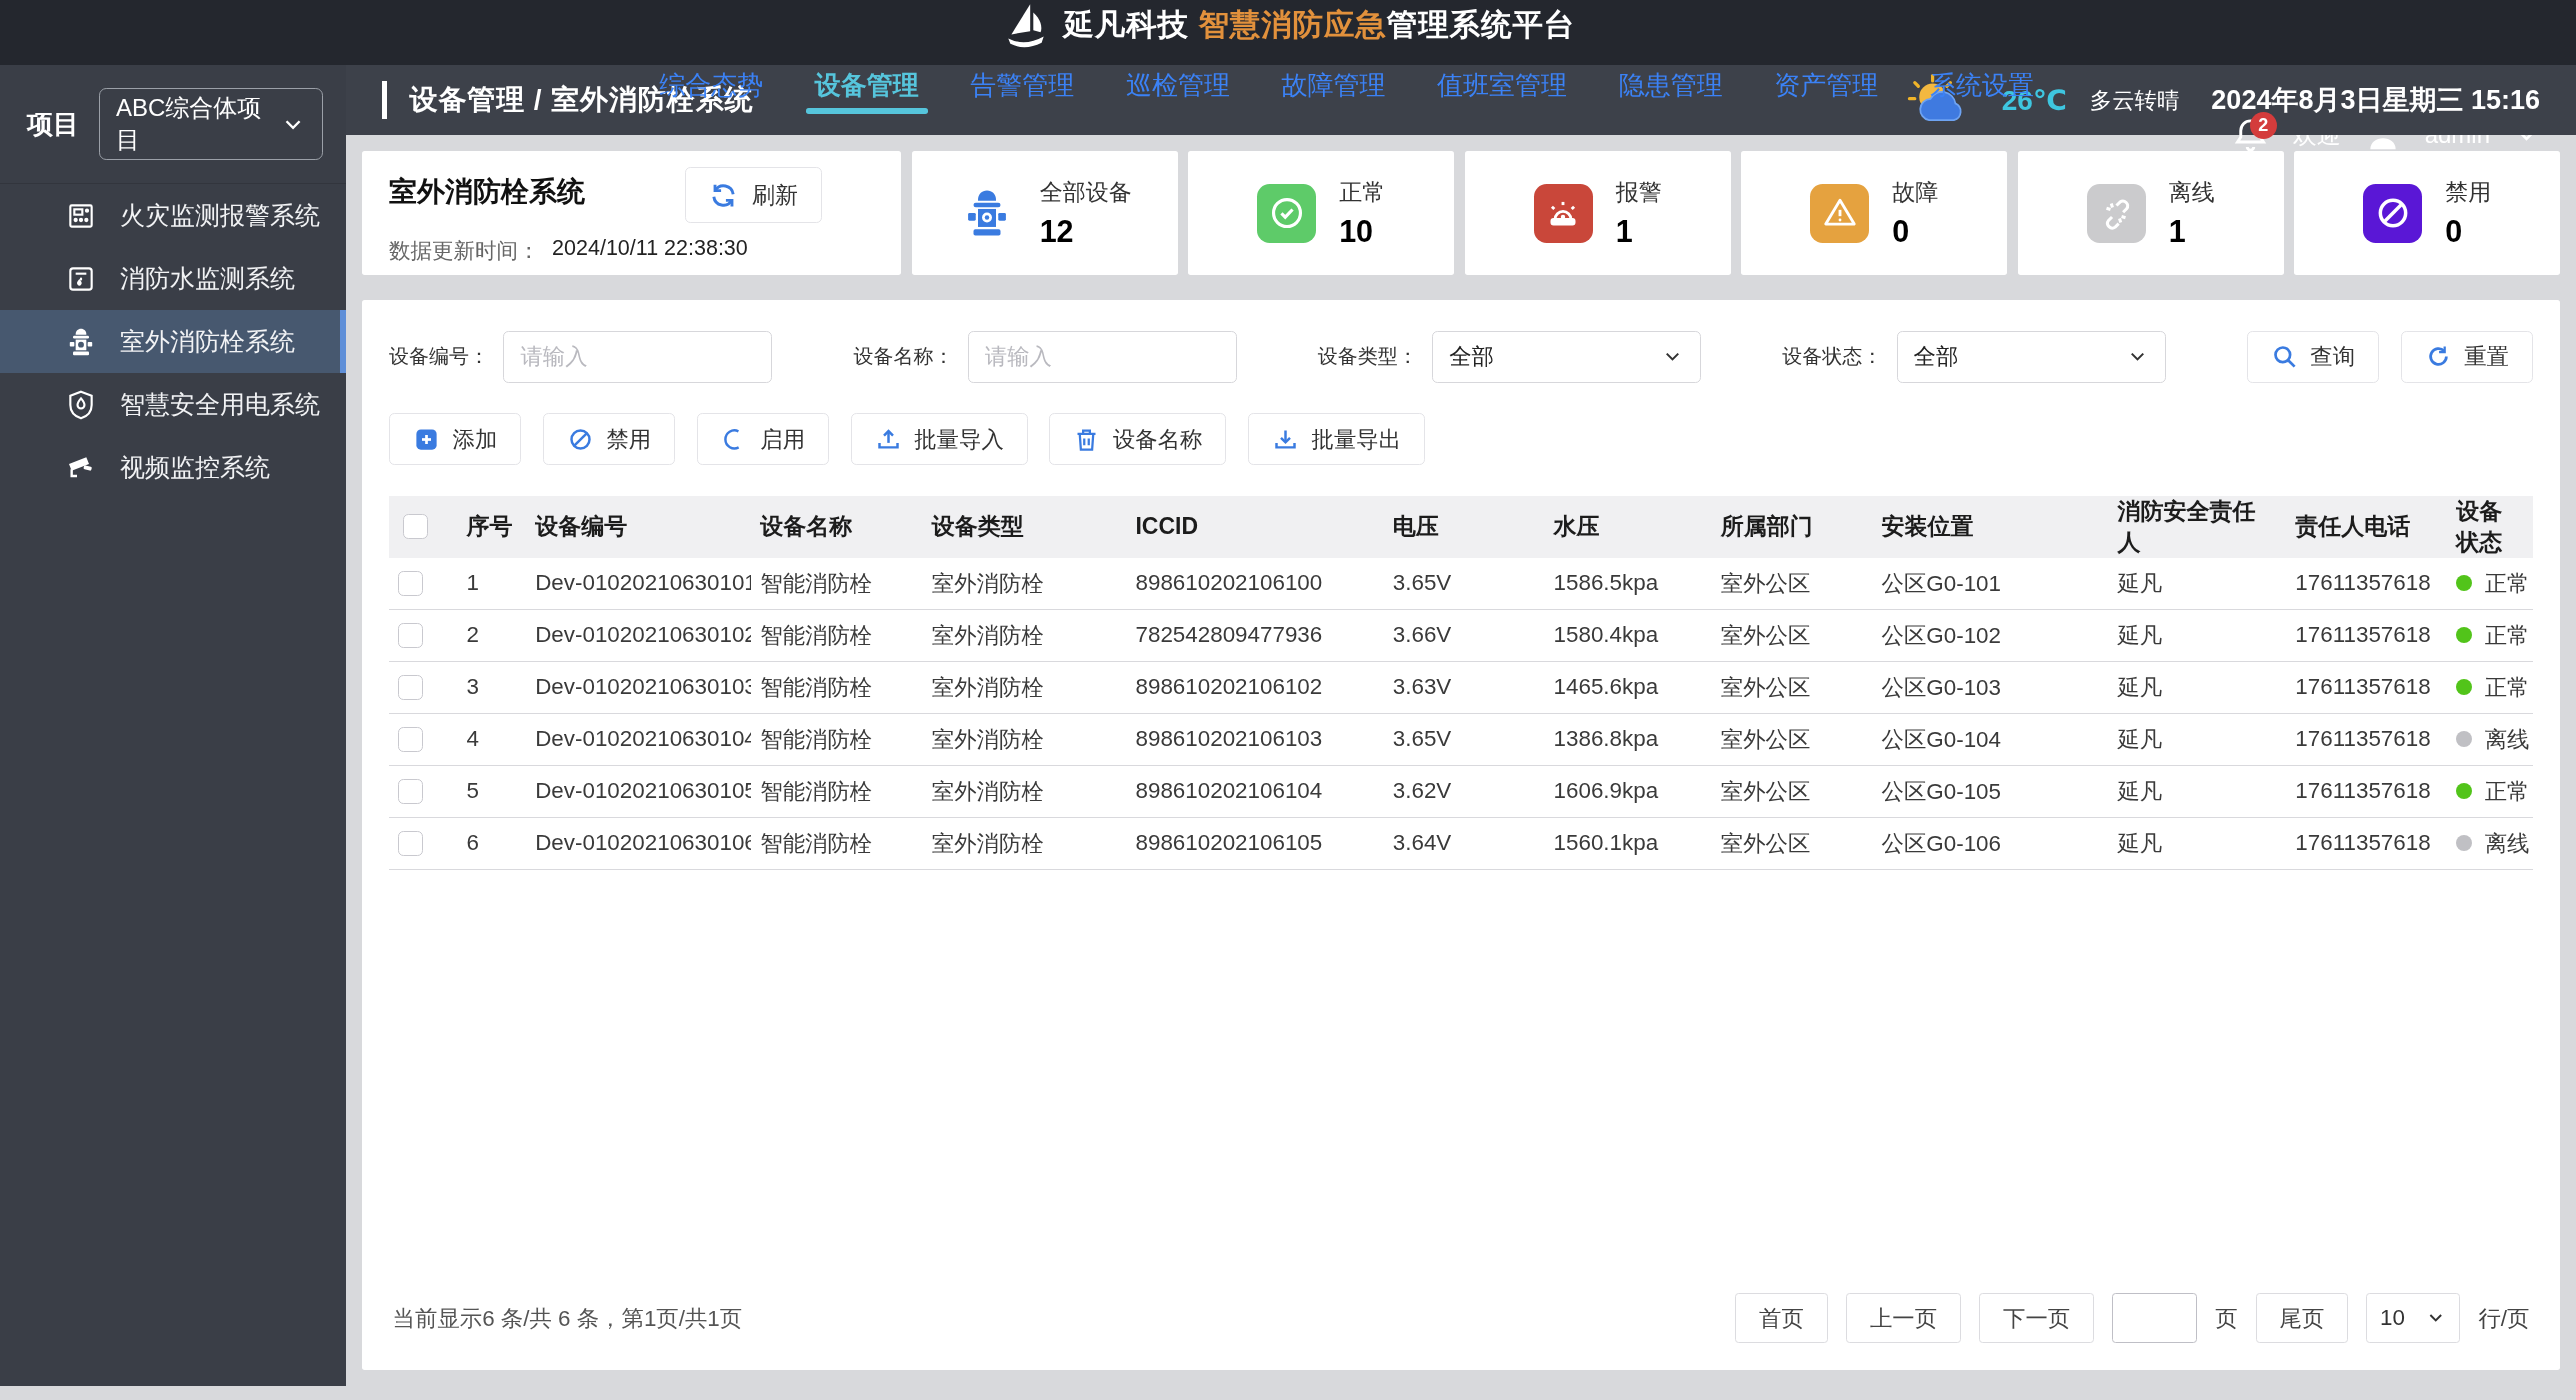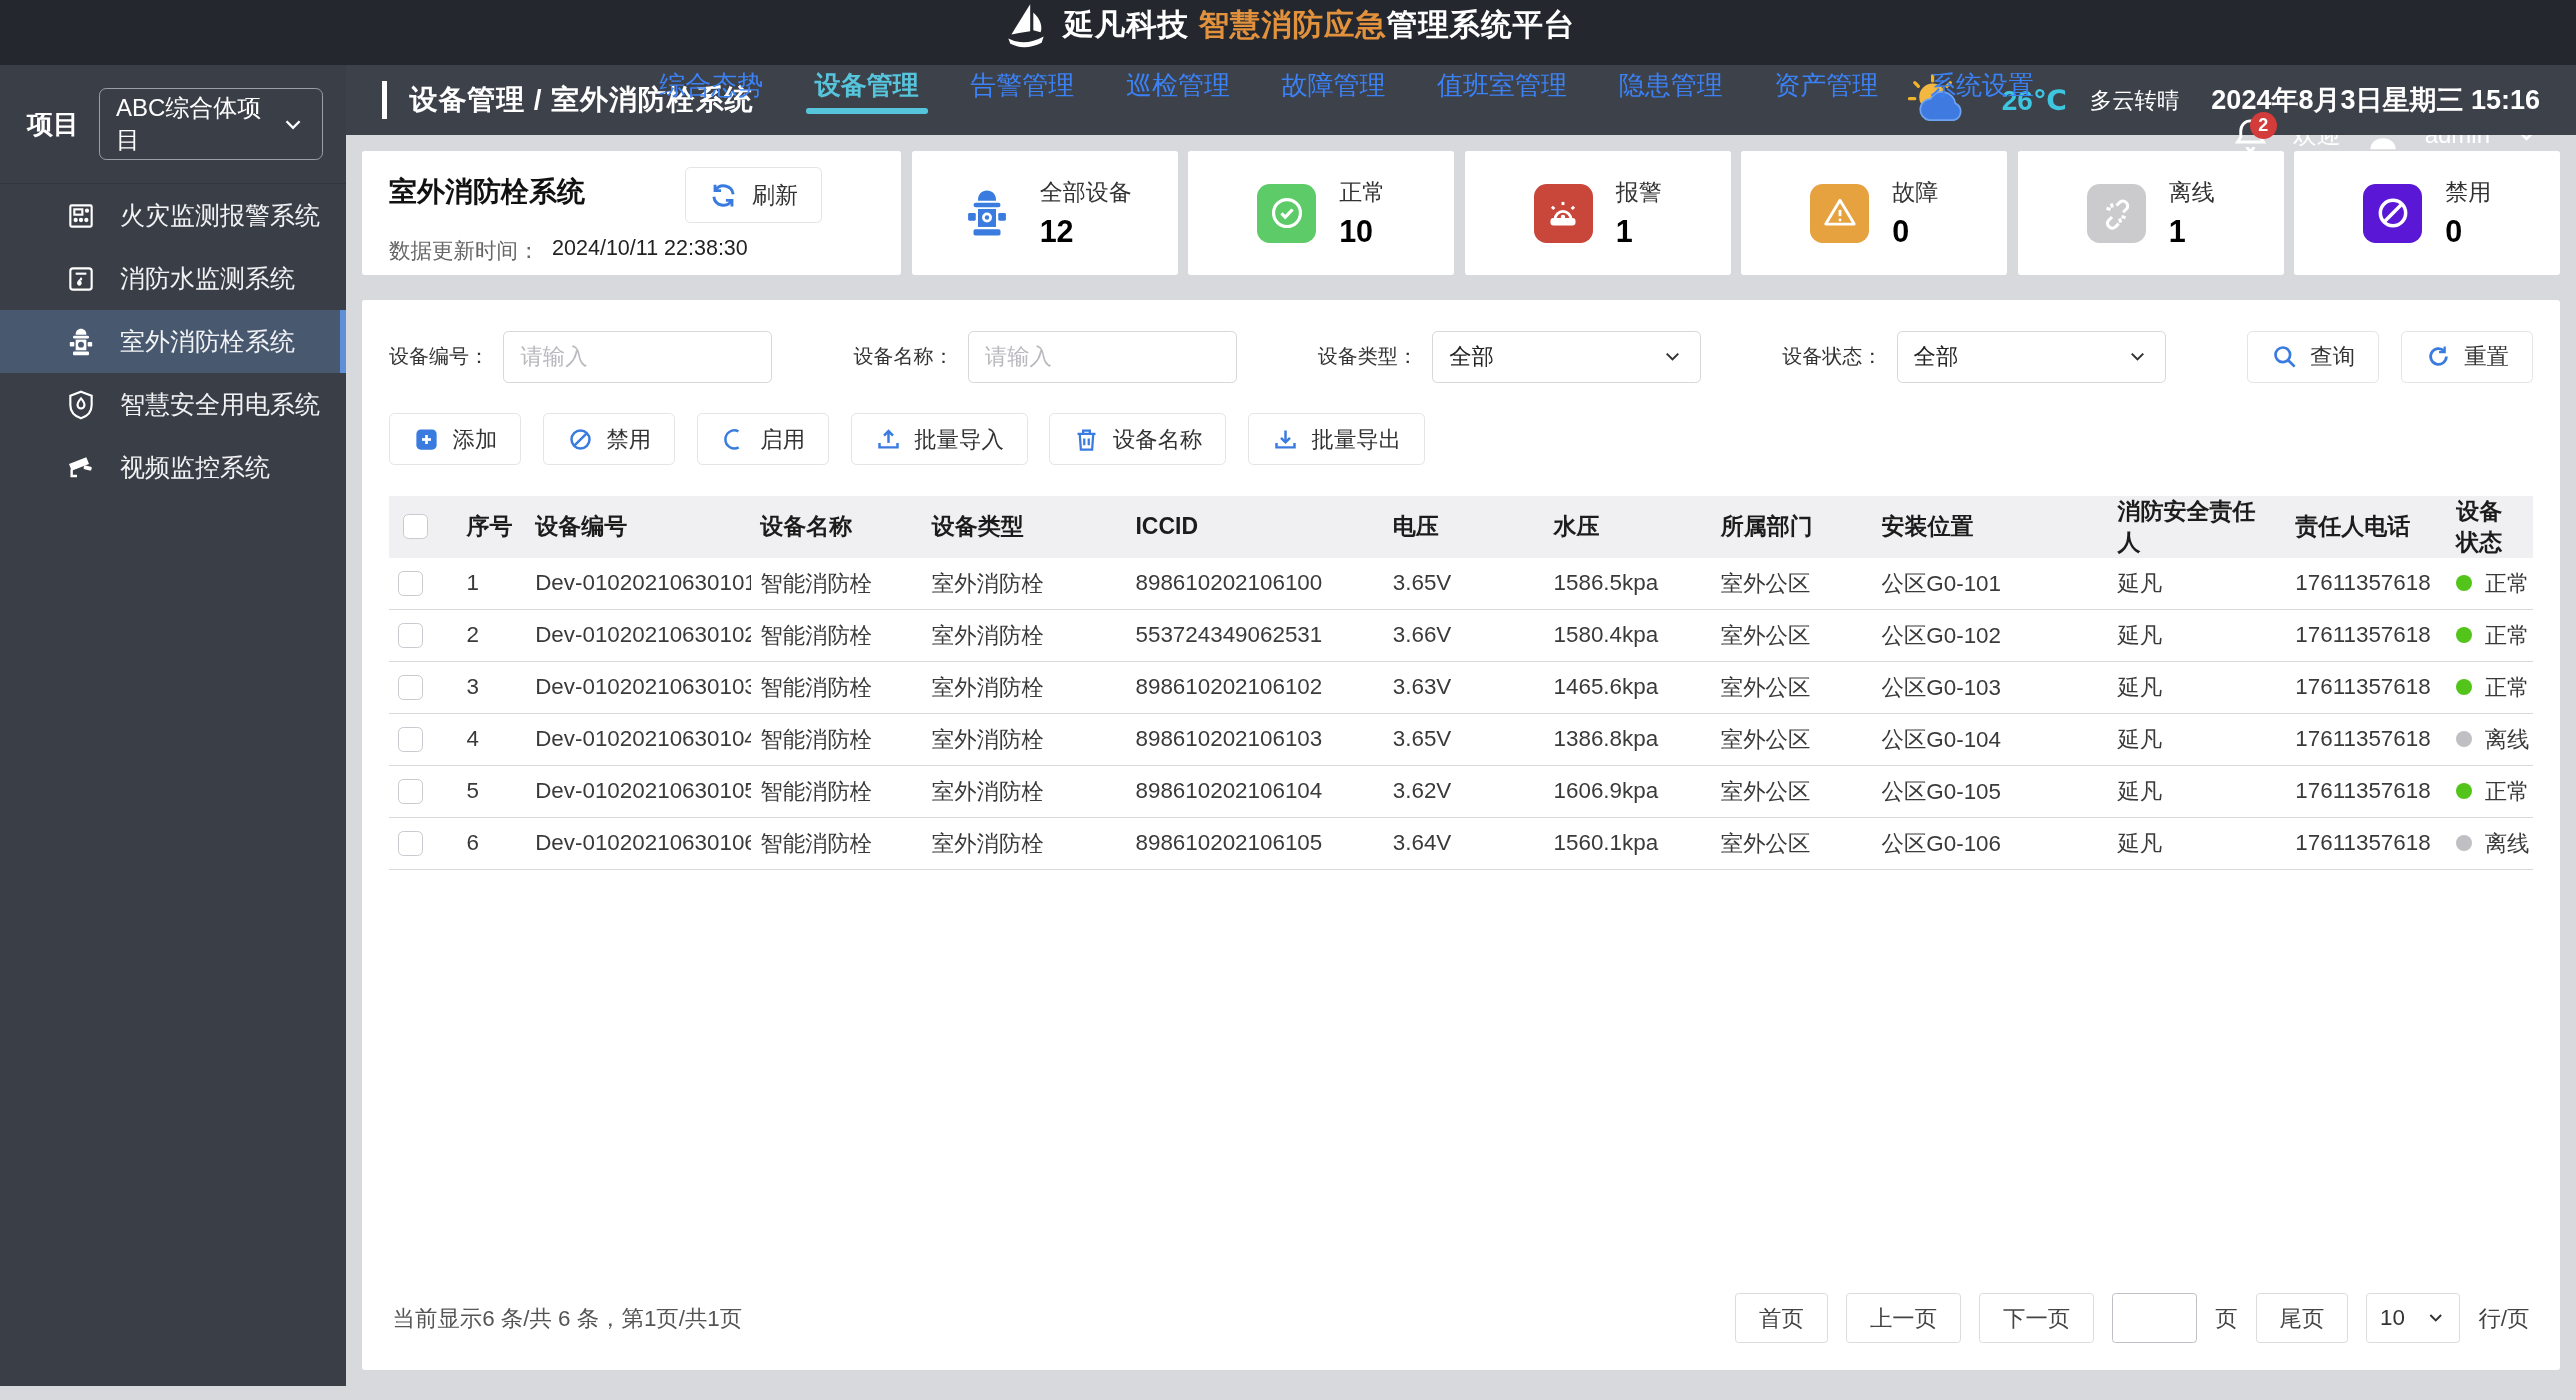--- a/index.html
+++ b/index.html
@@ -531,21 +531,21 @@
   </tr>
 
   <tr>
     <td>
                     <div class="cb"></div>
                   </td>
     <td>2</td>
     <td>Dev-01020210630102</td>
     <td>智能消防栓</td>
     <td>室外消防栓</td>
-    <td>553724349062531</td>
+    <td>782542809477936</td>
     <td>3.66V</td>
     <td>1580.4kpa</td>
     <td>室外公区</td>
     <td>公区G0-102</td>
     <td>延凡</td>
     <td>17611357618</td>
     <td>
       <span class="status-cell">
         <span class="dot" style="background: rgb(82, 196, 26);"></span>
         <span>正常</span>

